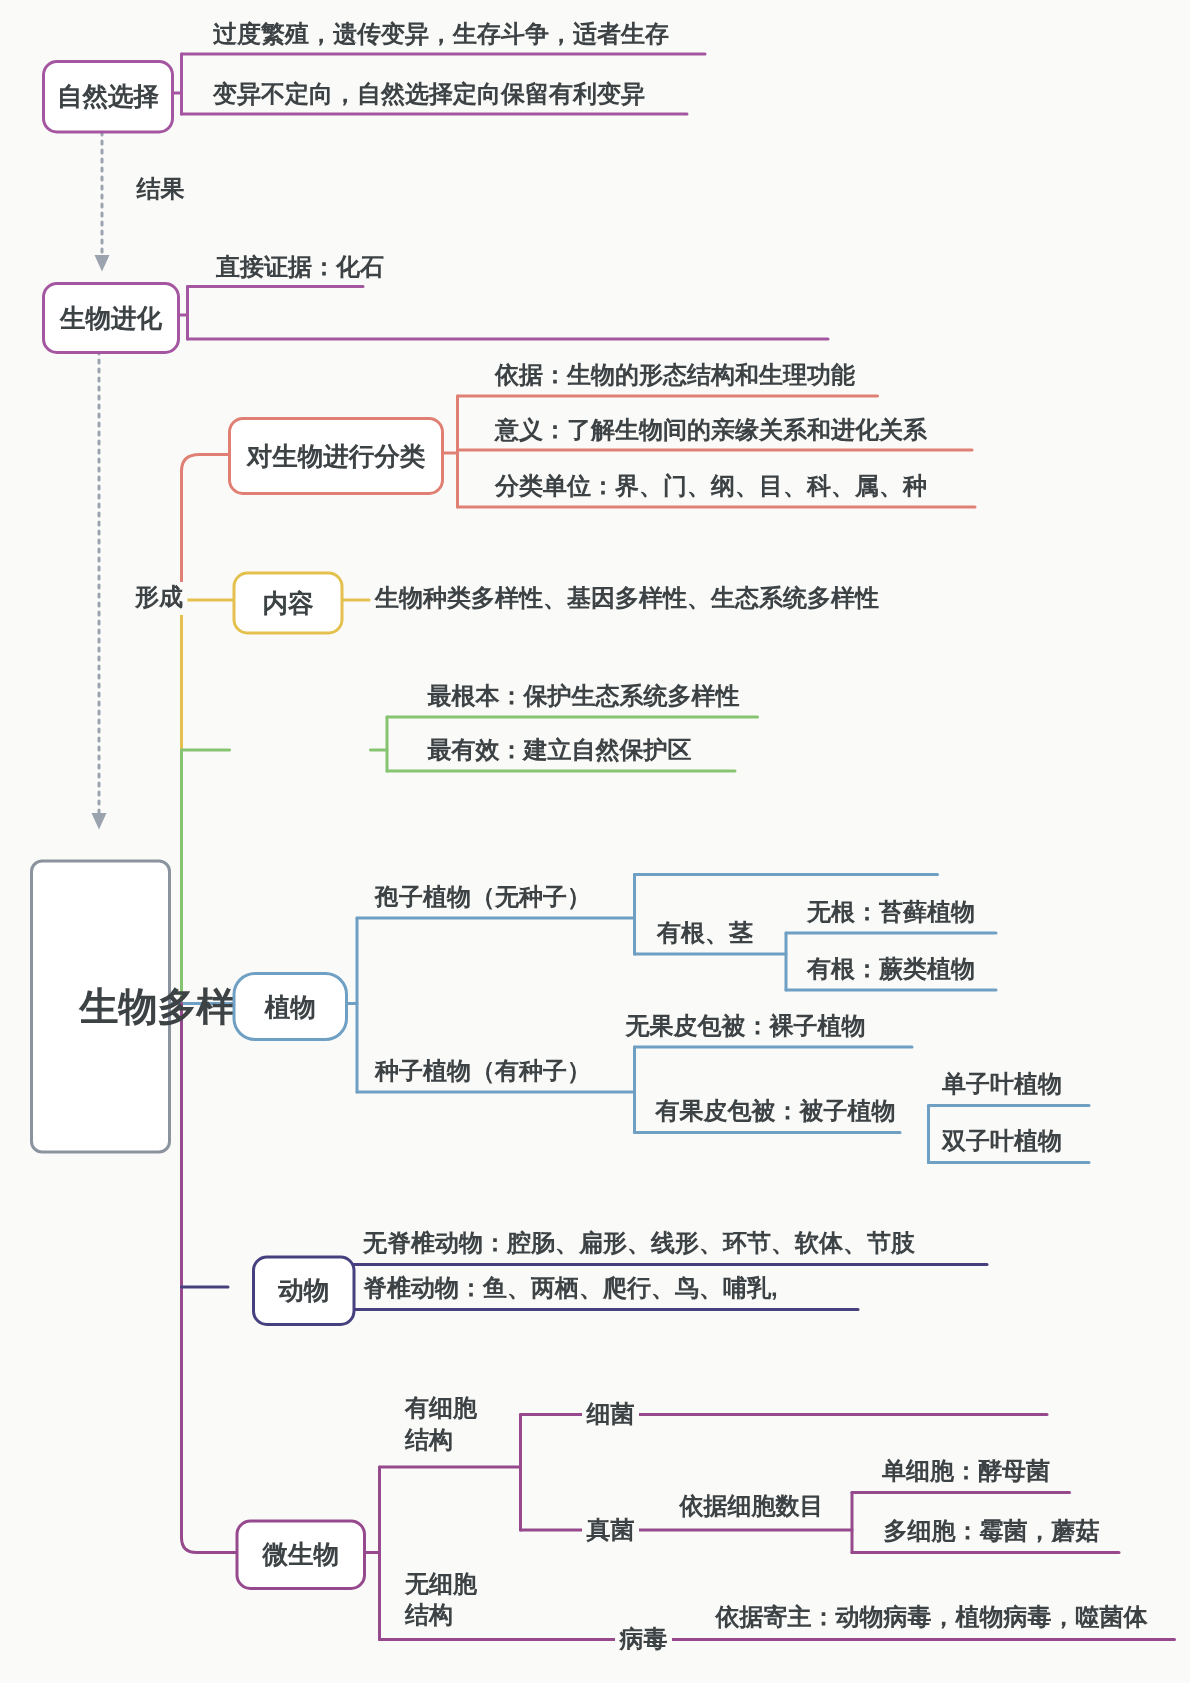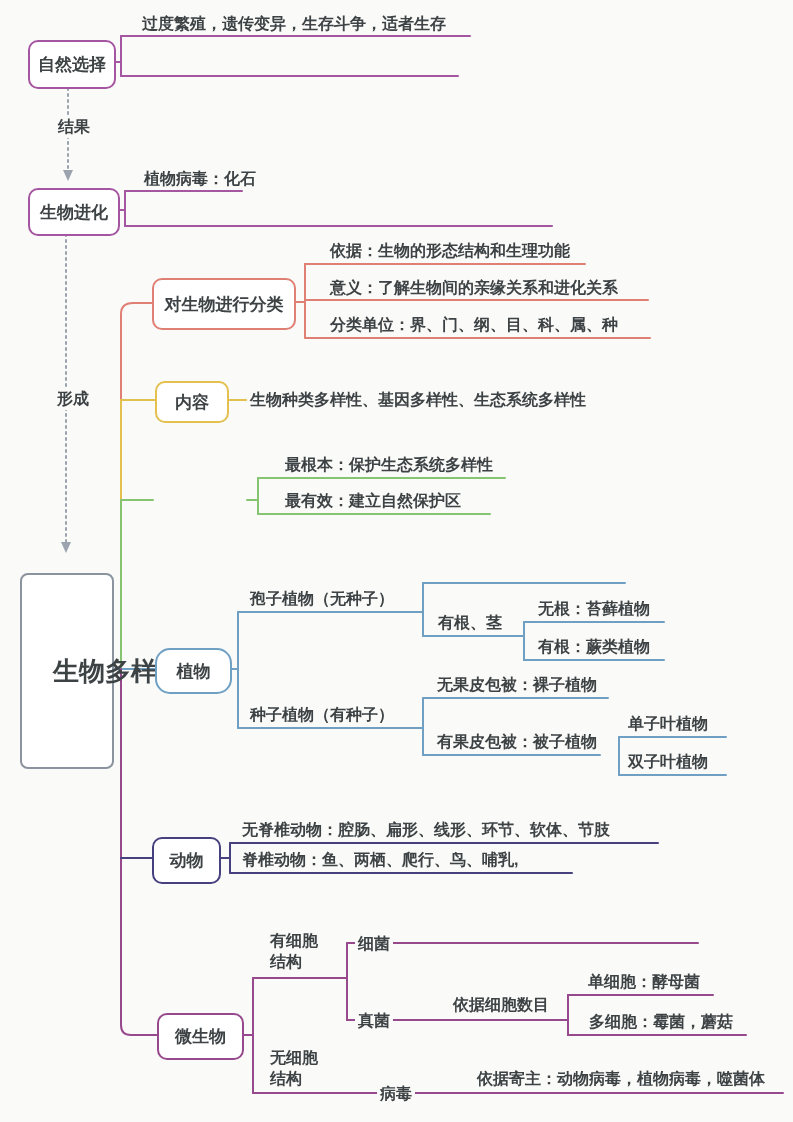--- a/index.html
+++ b/index.html
@@ -24,30 +24,30 @@
     position:absolute;z-index:2;background:#fff;border:2px solid #999;
     border-radius:10px;display:flex;align-items:center;justify-content:center;
     font-weight:bold;font-size:17px;white-space:nowrap;
   }
   .b-magenta{border-color:var(--c-magenta,#a556a0);}
   .b-magenta2{border-color:var(--c-magenta2,#964a8d);font-family:Liberation Serif, serif;}
   .b-red{border-color:var(--c-red,#e08074);}
   .b-yellow{border-color:var(--c-yellow,#e4c04f);}
   .b-green{border-color:var(--c-green,#86c471);}
   .b-blue{border-color:var(--c-blue,#6fa0c4);border-radius:15px;}
-  .b-indigo{border-color:var(--c-indigo,#46407f);}
+  .b-indigo{border-color:var(--c-indigo,#46407f);margin-left:16px;}
   .b-gray{border-color:var(--c-gray,#8b949e);}
   .root{border-radius:8px;font-size:26px;}
   .root span{display:block;width:28px;word-break:break-all;line-height:37px;text-align:center;}
   .leaf{
     position:absolute;z-index:2;font-size:16px;font-weight:600;
     white-space:nowrap;line-height:22px;
   }
-  .wrap{white-space:normal;width:54px;line-height:21px;}
-  .tag{background:var(--c-bg,#fafaf8);padding:0 3px;}
+  .wrap{white-space:normal;width:54px;line-height:21px;font-family:Liberation Mono, monospace;}
+  .tag{background:var(--c-bg,#fafaf8);padding:0 3px;margin-left:33px;}
 </style>
 </head>
 <body>
 
 <div class="canvas">
 
   <svg class="wires" width="793" height="1122" viewBox="0 0 793 1122">
 
     <path class="st-magenta" d="M112 62 H121"></path>
     <path class="st-magenta" d="M121 36 V76"></path>
@@ -127,38 +127,39 @@
     <span>生物多样性</span>
   </div>
   <div class="node b-blue" style="left:155px;top:648px;width:73px;height:42px">植物</div>
   <div class="node b-indigo" style="left:152px;top:837px;width:65px;height:43px">动物</div>
   <div class="node b-magenta2" style="left:157px;top:1013px;width:83px;height:43px">微生物</div>
 
   <div class="leaf tag" style="left:55px;top:116px">结果</div>
   <div class="leaf tag" style="left:54px;top:388px">形成</div>
 
   <div class="leaf" style="left:142px;top:13px">过度繁殖，遗传变异，生存斗争，适者生存</div>
+  <div class="leaf" style="left:142px;top:53px">变异不定向，自然选择定向保留有利变异</div>
 
-  <div class="leaf" style="left:144px;top:168px">植物病毒：化石</div>
+  <div class="leaf" style="left:144px;top:168px">直接证据：化石</div>
 
   <div class="leaf" style="left:330px;top:240px">依据：生物的形态结构和生理功能</div>
   <div class="leaf" style="left:330px;top:277px">意义：了解生物间的亲缘关系和进化关系</div>
   <div class="leaf" style="left:330px;top:314px">分类单位：界、门、纲、目、科、属、种</div>
 
   <div class="leaf" style="left:285px;top:454px">最根本：保护生态系统多样性</div>
 
   <div class="leaf" style="left:250px;top:389px">生物种类多样性、基因多样性、生态系统多样性</div>
   <div class="leaf" style="left:285px;top:490px">最有效：建立自然保护区</div>
 
   <div class="leaf" style="left:250px;top:588px">孢子植物（无种子）</div>
   <div class="leaf" style="left:438px;top:612px">有根、茎</div>
   <div class="leaf" style="left:538px;top:598px">无根：苔藓植物</div>
   <div class="leaf" style="left:538px;top:636px">有根：蕨类植物</div>
   <div class="leaf" style="left:250px;top:704px">种子植物（有种子）</div>
-  <div class="leaf" style="left:437px;top:674px">无果皮包被：裸子植物</div>
+  <div class="leaf" style="left:417px;top:674px">无果皮包被：裸子植物</div>
   <div class="leaf" style="left:437px;top:731px">有果皮包被：被子植物</div>
   <div class="leaf" style="left:628px;top:713px">单子叶植物</div>
   <div class="leaf" style="left:628px;top:751px">双子叶植物</div>
 
   <div class="leaf" style="left:242px;top:819px">无脊椎动物：腔肠、扁形、线形、环节、软体、节肢</div>
   <div class="leaf" style="left:242px;top:849px">脊椎动物：鱼、两栖、爬行、鸟、哺乳,</div>
 
   <div class="leaf wrap" style="left:270px;top:930px">有细胞结构</div>
   <div class="leaf wrap" style="left:270px;top:1047px">无细胞结构</div>
   <div class="leaf tag" style="left:355px;top:933px">细菌</div>

